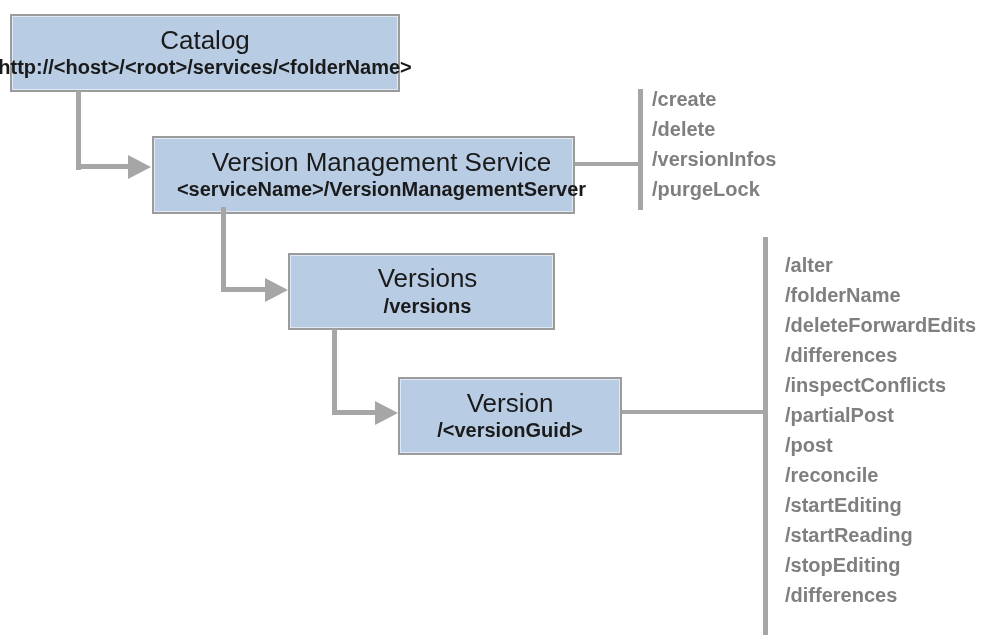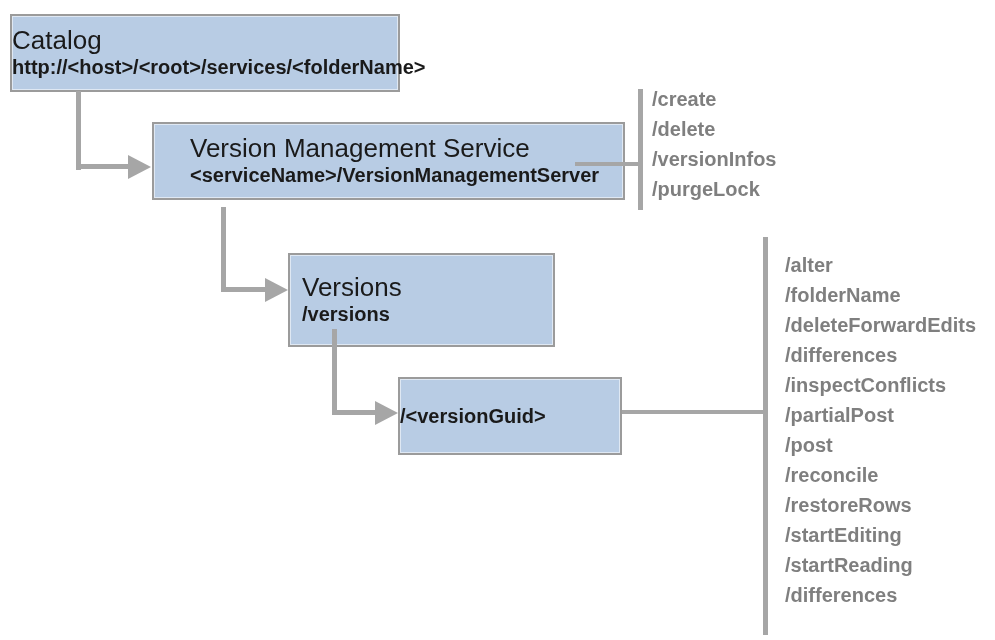--- a/index.html
+++ b/index.html
@@ -23,21 +23,21 @@
     overflow: hidden;
   }
   .node {
     position: absolute;
     box-sizing: border-box;
     background: var(--node-fill);
     border: 2px solid var(--node-border);
     box-shadow: inset 0 0 0 1px rgba(255,255,255,0.55);
     display: flex;
     flex-direction: column;
-    align-items: flex-start;
+    align-items: center;
     justify-content: center;
     text-align: center;
   }
   .node-title {
     font-size: 26px;
     line-height: 1.15;
     color: var(--node-text);
     white-space: nowrap;
   }
   .node-subtitle {
@@ -62,22 +62,22 @@
   .op-list {
     position: absolute;
     font-size: 20px;
     line-height: 30px;
     color: var(--op-text);
     white-space: nowrap;
     font-weight: bold;
   }
   
   .node-catalog  { left: 10px;  top: 14px;  width: 390px; height: 78px; }
-  .node-vms      { left: 152px; top: 122px; width: 473px; height: 78px; padding-left: 36px; }
-  .node-versions { left: 288px; top: 253px; width: 267px; height: 94px; padding-left: 12px; }
+  .node-vms      { left: 152px; top: 136px; width: 423px; height: 78px; padding-left: 36px; }
+  .node-versions { left: 288px; top: 253px; width: 267px; height: 77px; padding-left: 12px; }
   .node-version  { left: 398px; top: 377px; width: 224px; height: 78px; }
 </style>
 </head>
 <body>
 
 <div class="canvas">
 
   <div class="node node-catalog">
     <div class="node-title">Catalog</div>
     <div class="node-subtitle">http://&lt;host&gt;/&lt;root&gt;/services/&lt;folderName&gt;</div>
@@ -87,20 +87,21 @@
     <div class="node-title">Version Management Service</div>
     <div class="node-subtitle">&lt;serviceName&gt;/VersionManagementServer</div>
   </div>
 
   <div class="node node-versions">
     <div class="node-title">Versions</div>
     <div class="node-subtitle">/versions</div>
   </div>
 
   <div class="node node-version">
+    <div class="node-title">Version</div>
     <div class="node-subtitle">/&lt;versionGuid&gt;</div>
   </div>
 
   <div class="seg" style="left:76px; top:91px; width:5px; height:79px;"></div>
   <div class="seg" style="left:76px; top:164px; width:52px; height:5px;"></div>
   <div class="arrow" style="left:128px; top:155px;"></div>
 
   <div class="seg" style="left:221px; top:207px; width:5px; height:85px;"></div>
   <div class="seg" style="left:221px; top:287px; width:46px; height:5px;"></div>
   <div class="arrow" style="left:265px; top:278px;"></div>
@@ -123,19 +124,19 @@
     </div>
   <div class="op-list" style="left:785px; top:233px;margin-top:17px;">
       <div>/alter</div>
       <div>/folderName</div>
       <div>/deleteForwardEdits</div>
       <div>/differences</div>
       <div>/inspectConflicts</div>
       <div>/partialPost</div>
       <div>/post</div>
       <div>/reconcile</div>
-      <div>/restoreRows</div>
       <div>/startEditing</div>
       <div>/startReading</div>
+      <div>/stopEditing</div>
       <div>/differences</div>
     </div>
 
 </div>
 
 </body></html>

